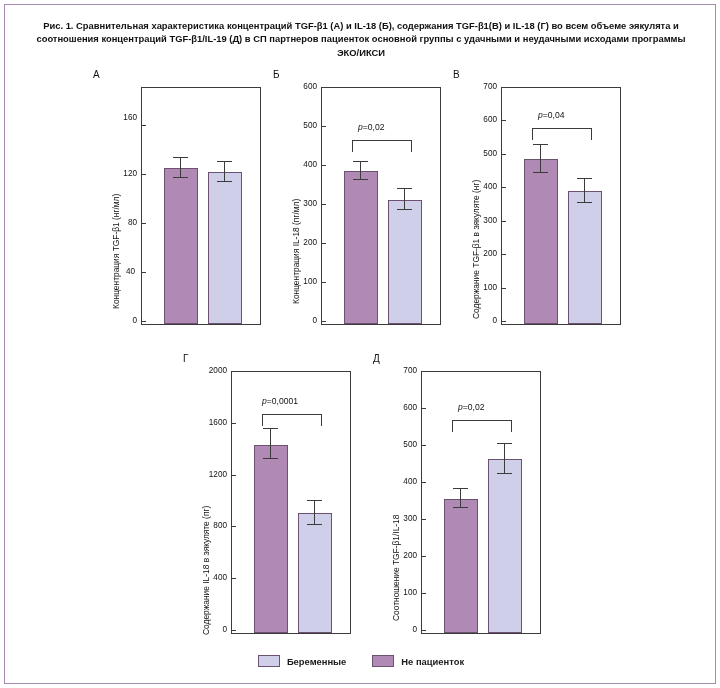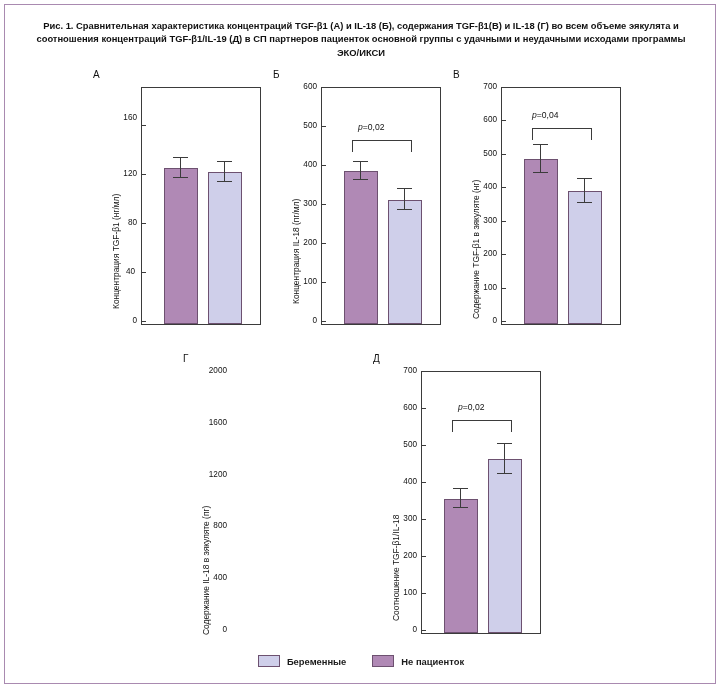--- a/index.html
+++ b/index.html
@@ -187,35 +187,55 @@
       <div class="err" style="left:38px;bottom:151px;height:28px;"></div>
       <div class="errcap" style="left:31px;bottom:179px;width:15px;"></div>
       <div class="errcap" style="left:31px;bottom:151px;width:15px;"></div>
 
       <div class="bar light" style="left:66px;bottom:0px;width:34px;height:133px;"></div>
       <div class="err" style="left:82px;bottom:121px;height:24px;"></div>
       <div class="errcap" style="left:75px;bottom:145px;width:15px;"></div>
       <div class="errcap" style="left:75px;bottom:121px;width:15px;"></div>
 
       <div class="pbracket" style="left:30px;top:40px;width:60px;height:12px;"></div>
-      <div class="plabel" style="left:30px;top:22px;"><i>p</i>=0,04</div>
+      <div class="plabel" style="left:36px;top:22px;"><i>p</i>=0,04</div>
     </div>
   </div>
 
   <div class="panel" style="left:178px;top:348px;width:190px;height:290px;">
     <div class="panel-letter" style="left:0px;top:0px;">Г</div>
     <div class="ylabel" style="left:18px;top:282px;">Содержание IL-18 в эякуляте (пг)</div>
 
     <div class="tick" style="left:14px;top:272px;width:30px;">0</div>
     <div class="tick" style="left:14px;top:220px;width:30px;">400</div>
     <div class="tick" style="left:14px;top:168px;width:30px;">800</div>
     <div class="tick" style="left:14px;top:117px;width:30px;">1200</div>
     <div class="tick" style="left:14px;top:65px;width:30px;">1600</div>
     <div class="tick" style="left:14px;top:13px;width:30px;">2000</div>
 
+    <div class="plot" style="left:48px;top:18px;width:120px;height:263px;">
+      <div class="tickmark" style="left:0px;top:258px;"></div>
+      <div class="tickmark" style="left:0px;top:206px;"></div>
+      <div class="tickmark" style="left:0px;top:154px;"></div>
+      <div class="tickmark" style="left:0px;top:103px;"></div>
+      <div class="tickmark" style="left:0px;top:51px;"></div>
+
+      <div class="bar dark" style="left:22px;bottom:0px;width:34px;height:188px;"></div>
+      <div class="err" style="left:38px;bottom:174px;height:30px;"></div>
+      <div class="errcap" style="left:31px;bottom:204px;width:15px;"></div>
+      <div class="errcap" style="left:31px;bottom:174px;width:15px;"></div>
+
+      <div class="bar light" style="left:66px;bottom:0px;width:34px;height:120px;"></div>
+      <div class="err" style="left:82px;bottom:108px;height:24px;"></div>
+      <div class="errcap" style="left:75px;bottom:132px;width:15px;"></div>
+      <div class="errcap" style="left:75px;bottom:108px;width:15px;"></div>
+
+      <div class="pbracket" style="left:30px;top:42px;width:60px;height:12px;"></div>
+      <div class="plabel" style="left:30px;top:24px;"><i>p</i>=0,0001</div>
+    </div>
   </div>
 
   <div class="panel" style="left:368px;top:348px;width:190px;height:290px;">
     <div class="panel-letter" style="left:0px;top:0px;">Д</div>
     <div class="ylabel" style="left:18px;top:268px;">Соотношение TGF-β1/IL-18</div>
 
     <div class="tick" style="left:14px;top:272px;width:30px;">0</div>
     <div class="tick" style="left:14px;top:235px;width:30px;">100</div>
     <div class="tick" style="left:14px;top:198px;width:30px;">200</div>
     <div class="tick" style="left:14px;top:161px;width:30px;">300</div>

